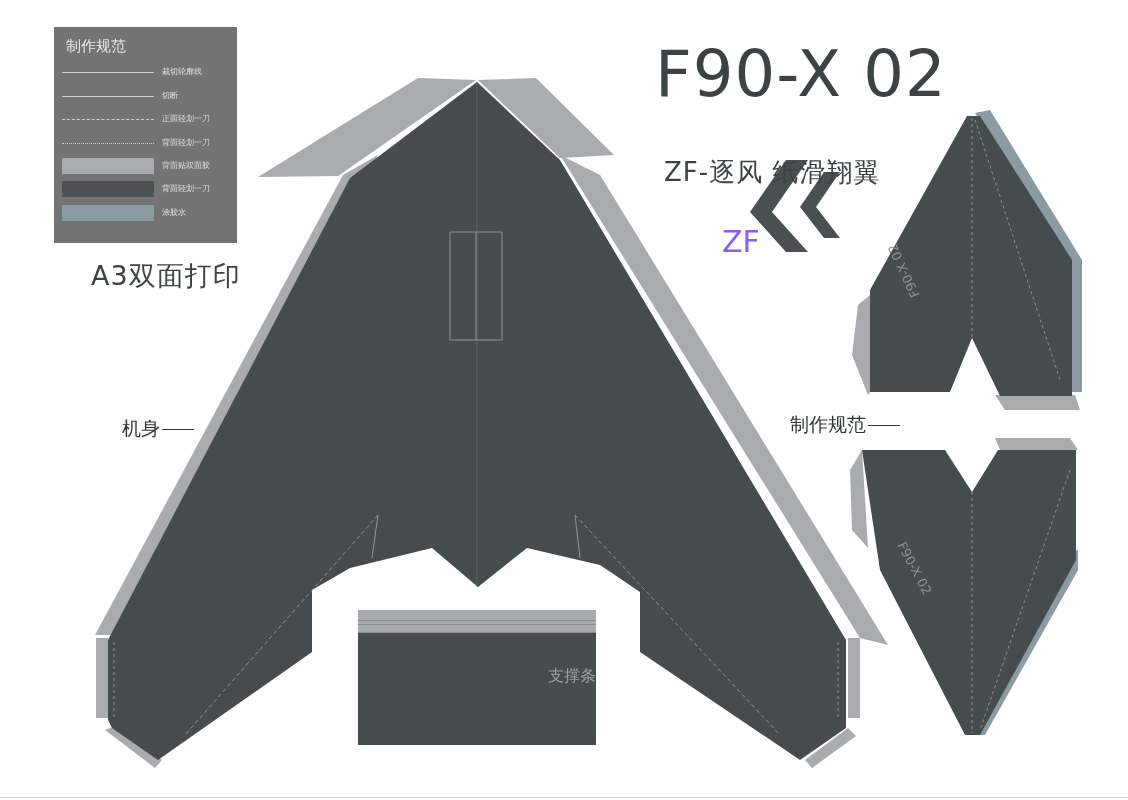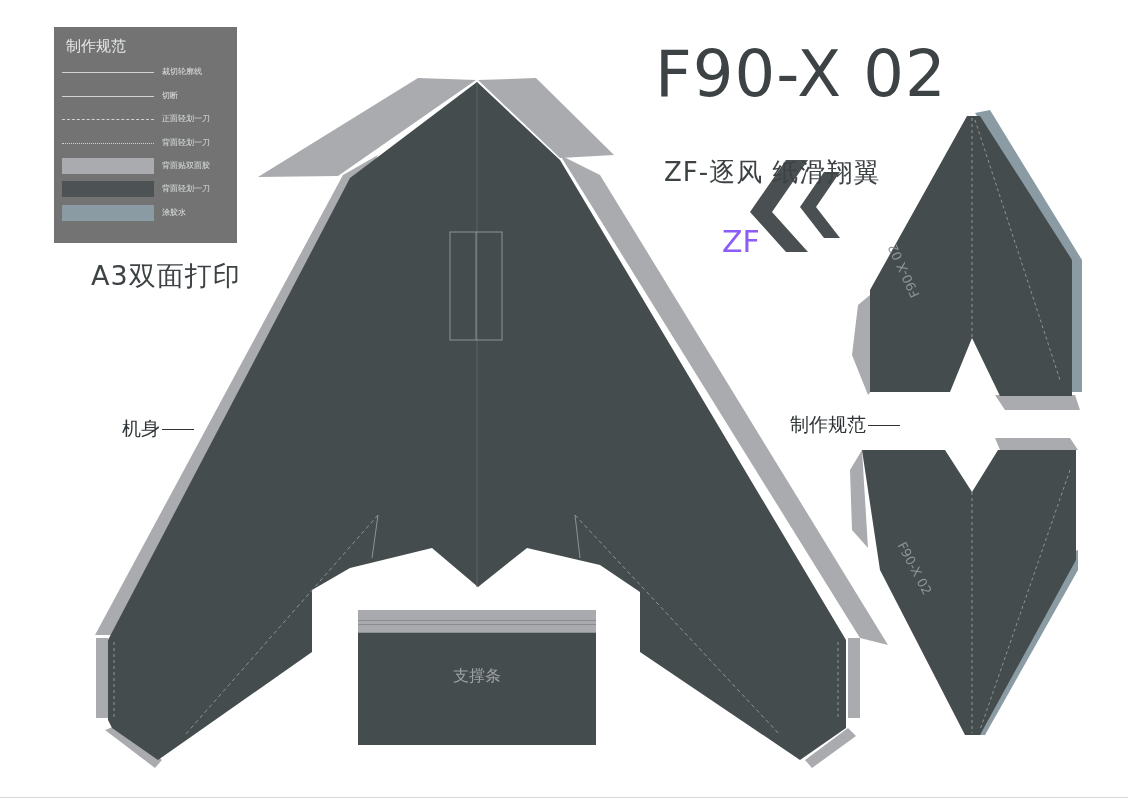--- a/index.html
+++ b/index.html
@@ -21,21 +21,21 @@
                 font-family:"DejaVu Sans", sans-serif; line-height:72px; }
   .title-sub { position:absolute; left:664px; top:112px; font-size:26px; color:#3d4244; letter-spacing:1px;margin-top:43px; }
   .logo-text { position:absolute; left:722px; top:224px; font-size:30px; color:#8b5cf6; font-weight:normal; }
   .callout { position:absolute; font-size:19px; color:#2f3436; white-space:nowrap; }
   .callout .bar { display:inline-block; width:32px; border-top:1px solid #2f3436; vertical-align:middle; margin-left:2px; }
   .strip { position:absolute; left:358px; top:610px; width:238px; height:135px; background:#454c4e; }
   .strip-top { position:absolute; left:0; top:0; width:100%; height:22px; background:#a8aaad;
                border-bottom:1px solid #8e9193; }
   .strip-top .l1 { position:absolute; left:0; top:10px; width:100%; border-top:1px solid #8a8d8f; }
   .strip-top .l2 { position:absolute; left:0; top:14px; width:100%; border-top:1px solid #8a8d8f; }
-  .strip-label { position:absolute; left:0; width:100%; top:56px; text-align:center; color:#9da2a3; font-size:16px; }
+  .strip-label { position:absolute; left:0; width:100%; top:56px; text-align:right; color:#9da2a3; font-size:16px; }
   svg.art { position:absolute; left:0; top:0; }
   .bottom-rule { position:absolute; left:0; top:797px; width:1128px; border-top:1px solid #d8d8d8; }
 </style>
 </head>
 <body>
 
 <svg class="art" width="1128" height="800" viewBox="0 0 1128 800">
 
   <polygon points="418,78 476,80 338,176 258,177" fill="#a9abae"></polygon>
   <polygon points="478,80 536,78 614,155 560,158" fill="#a9abae"></polygon>

